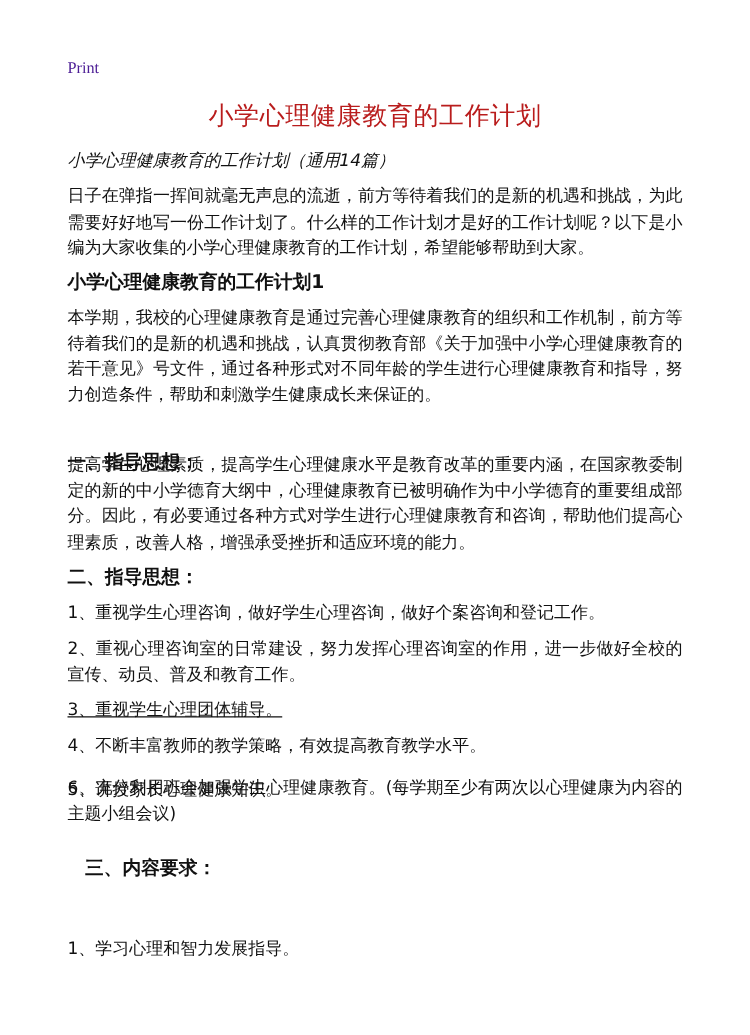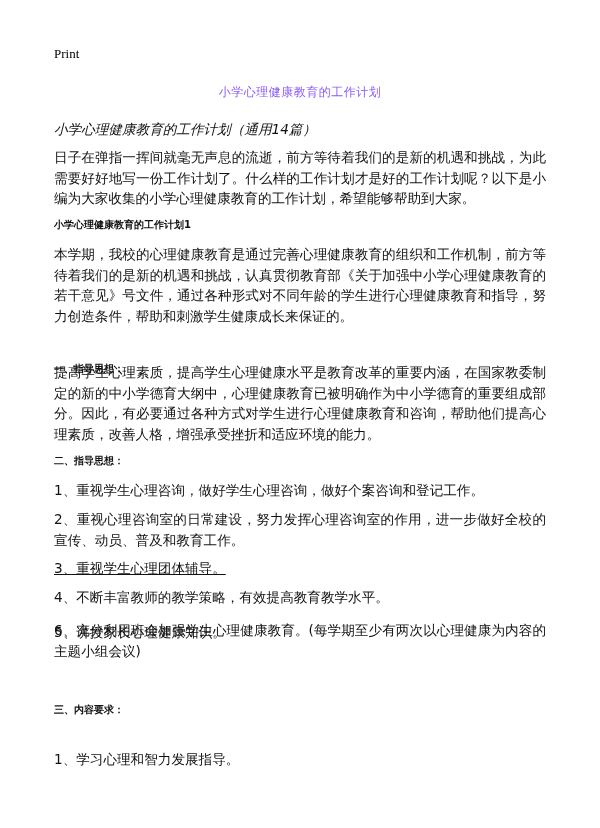--- a/index.html
+++ b/index.html
@@ -4,30 +4,30 @@
 <style>
   html, body { margin: 0; padding: 0; background: #ffffff; }
   body {
     width: 600px; height: 828px; overflow: hidden; position: relative;
     font-family: "DejaVu Sans", "Liberation Sans", sans-serif;
     color: #111111;
   }
   .print {
     position: absolute; left: 54px; top: 46px;
     font-family: "Liberation Serif", "DejaVu Serif", serif;
-    font-size: 13px; color: #000000;
+    font-size: 13px; color: #4c1d95;
   }
   .title {
     position: absolute; left: 0; width: 600px; top: 79px;
-    text-align: center; font-size: 12px; line-height: 26px; color: #8b5cf6;
+    text-align: center; font-size: 20px; line-height: 26px; color: #b91c1c;
     letter-spacing: 0.5px;
   }
   .block { position: absolute; left: 54px; width: 492px; font-size: 13.6px; line-height: 20.5px; }
   .para { text-align: justify; text-justify: inter-ideograph; }
-  .heading { font-weight: bold; font-size: 10px; }
+  .heading { font-weight: bold; font-size: 15px; }
 </style>
 </head>
 <body>
 
 <div class="print">Print</div>
 
 <h1 class="title" style="margin:0;font-weight:normal;">小学心理健康教育的工作计划</h1>
 
 <div class="block" style="top:119px;font-style:italic;">小学心理健康教育的工作计划（通用14篇）</div>
 
@@ -43,15 +43,15 @@
 
 <div class="block heading" style="top:451px;">二、指导思想：</div>
 
 <div class="block para" style="top:480px;">1、重视学生心理咨询，做好学生心理咨询，做好个案咨询和登记工作。</div>
 <div class="block para" style="top:509px;">2、重视心理咨询室的日常建设，努力发挥心理咨询室的作用，进一步做好全校的宣传、动员、普及和教育工作。</div>
 <div class="block para" style="top:558px;text-decoration:underline;">3、重视学生心理团体辅导。</div>
 <div class="block para" style="top:587px;">4、不断丰富教师的教学策略，有效提高教育教学水平。</div>
 <div class="block para" style="top:622px;">5、讲授家长心理健康知识。</div>
 <div class="block para" style="top:620px;">6、充分利用班会加强学生心理健康教育。(每学期至少有两次以心理健康为内容的主题小组会议)</div>
 
-<div class="block heading" style="top:700px;">三、内容要求：</div>
+<div class="block heading" style="top:684px;margin-left:14px;">三、内容要求：</div>
 
 <div class="block para" style="top:749px;">1、学习心理和智力发展指导。</div>
 
 </body></html>

